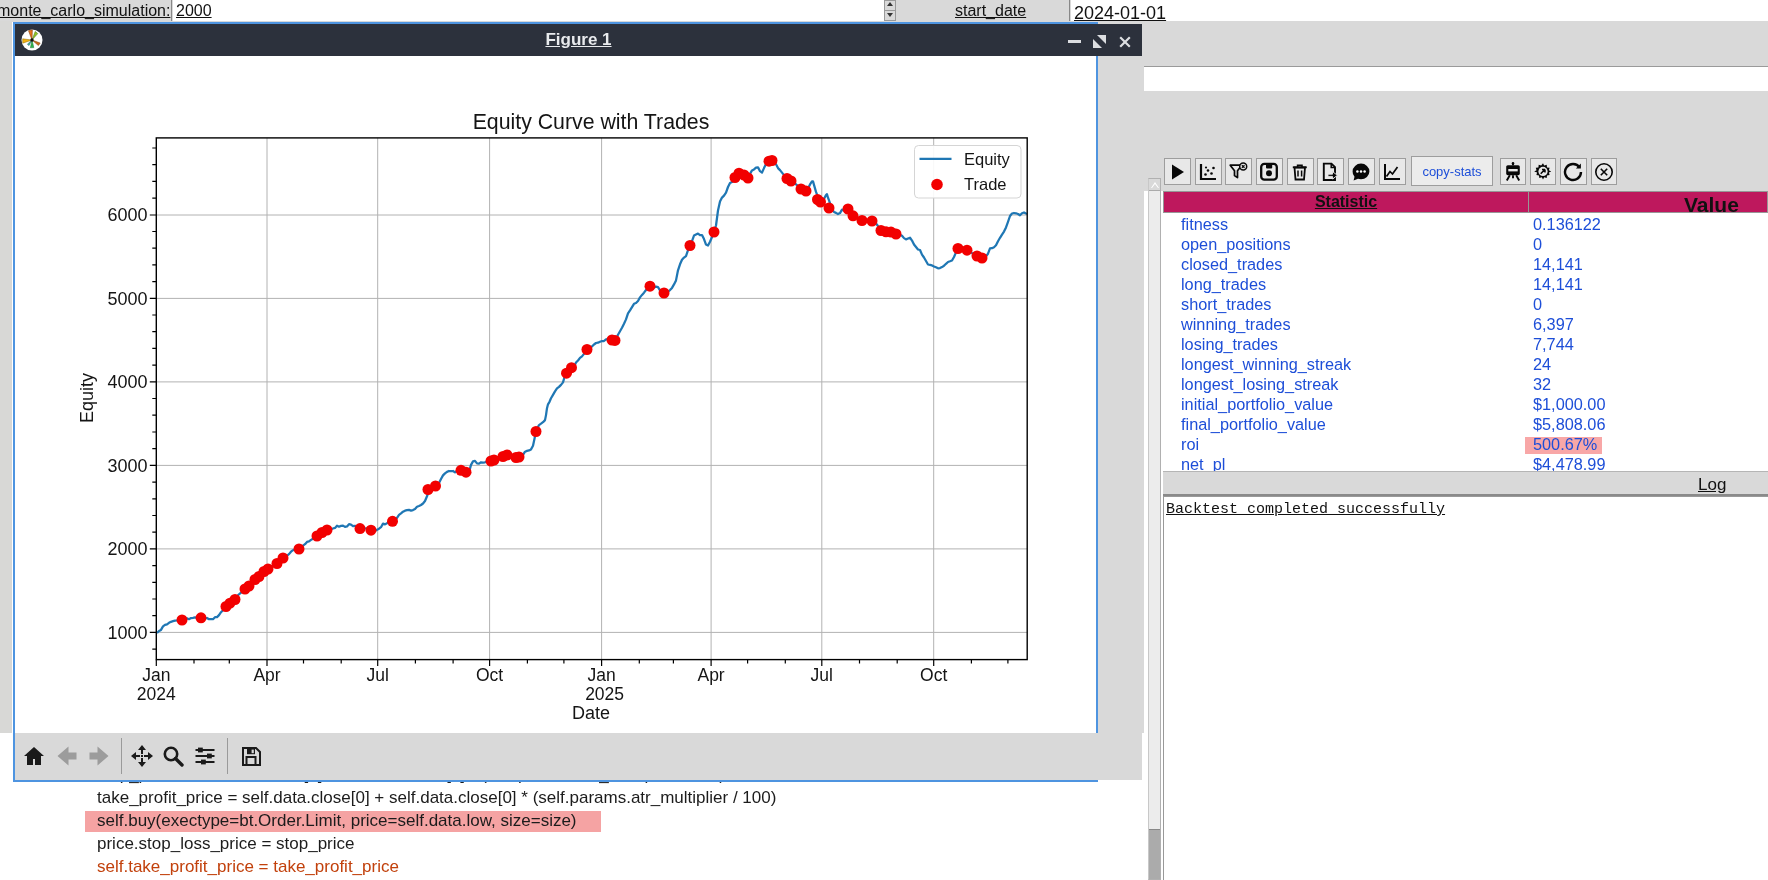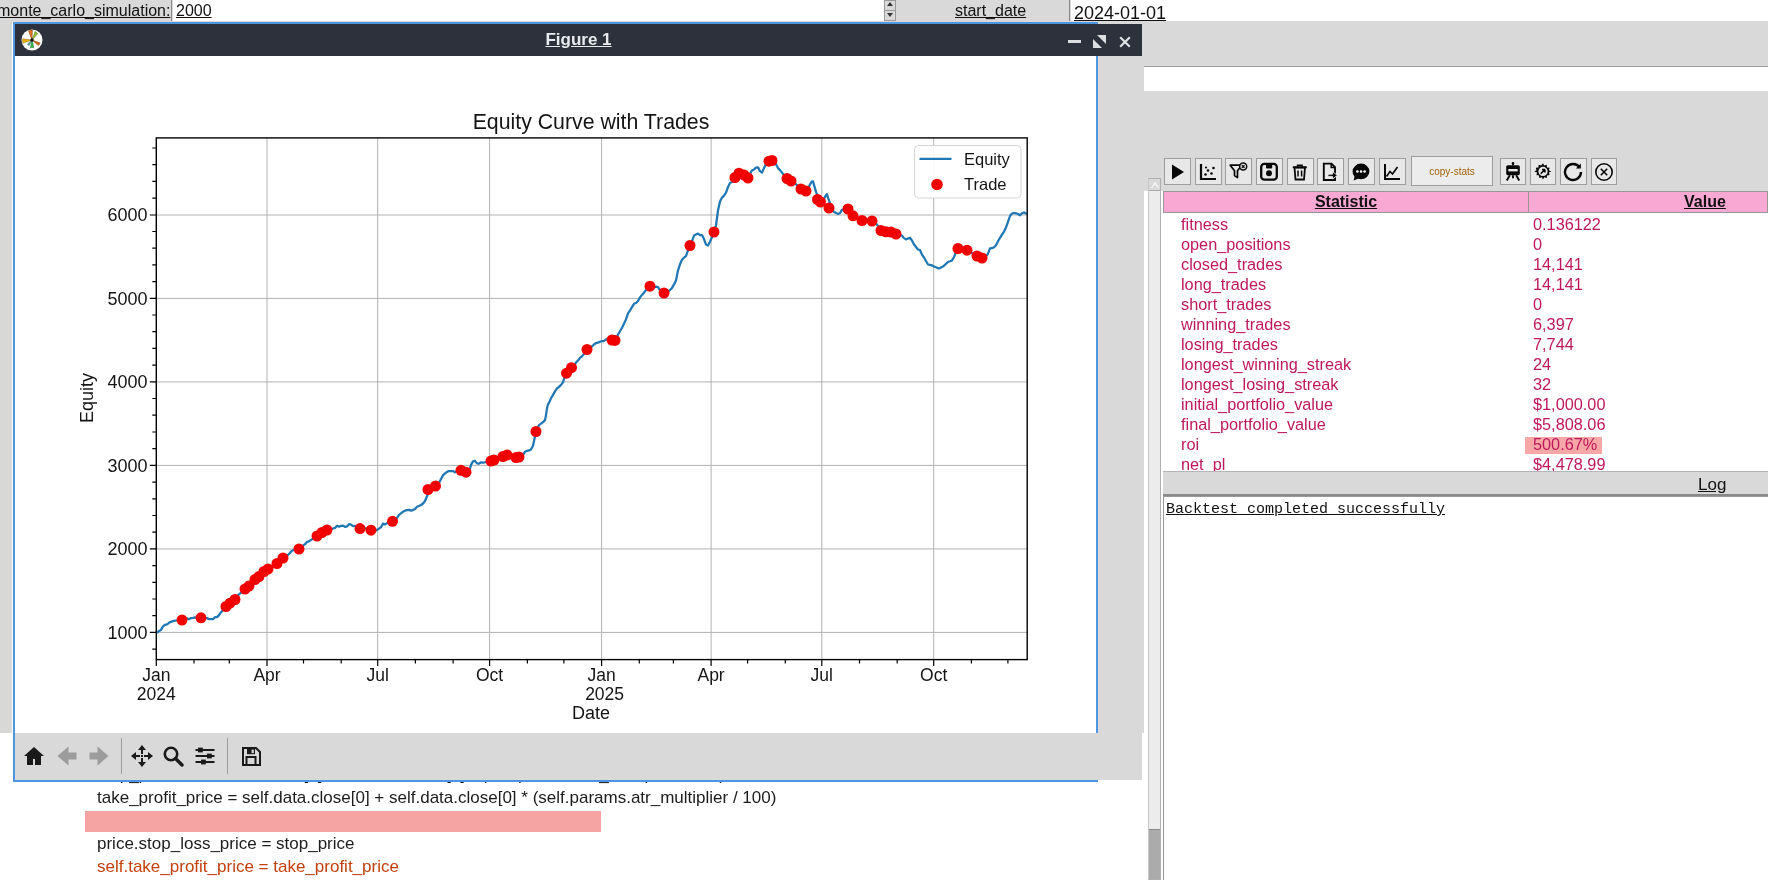--- a/index.html
+++ b/index.html
@@ -1,20 +1,20 @@
 <!DOCTYPE html>
 <html><head><meta charset="utf-8">
 <style>
 * { margin:0; padding:0; box-sizing:border-box; }
 html,body { width:1768px; height:880px; overflow:hidden; font-family:"Liberation Sans",sans-serif; }
 body { position:relative; background:#d9d9d9; }
 .abs { position:absolute;text-decoration:underline; }
 .rbtn { position:absolute; top:158px; height:27px; background:#e8e8e8; border:1px solid #9d9d9d;
         display:flex; align-items:center; justify-content:center; }
-.trow { position:absolute; left:1163px; width:605px; height:20px; font-size:16.3px; color:#be185d; }
+.trow { position:absolute; left:1163px; width:605px; height:20px; font-size:16.3px; color:#1d4ed8; }
 .trow .tk { position:absolute; left:18px; top:2px; }
 .trow .tv { position:absolute; left:370px; top:2px; }
 </style></head>
 <body>
 
 <div class="abs" style="left:0;top:0;width:1768px;height:21px;background:#d9d9d9"></div>
 <div class="abs" style="left:0;top:0;width:172px;height:21px;background:#d9d9d9;border-right:1px solid #888;overflow:hidden">
   <div class="abs" style="left:-3px;top:2px;font-size:16px;color:#111">monte_carlo_simulation:</div>
 </div>
 <div class="abs" style="left:173px;top:0;width:711px;height:21px;background:#fff">
@@ -32,20 +32,21 @@
   <div class="abs" style="left:3px;top:2.5px;font-size:18px;color:#111">2024-01-01</div>
 </div>
 
 <div class="abs" style="left:0;top:21px;width:13px;height:761px;background:#d8d8d6"></div>
 
 <div class="abs" style="left:0;top:733px;width:1147px;height:147px;background:#fff;overflow:hidden">
   <div class="abs" style="left:0;top:-733px;width:1147px;height:880px">
     <div style="position:absolute;left:97px;top:765px;font-size:17px;color:#1c1c1c;white-space:pre">stop_price = self.data.close[0] - self.data.close[0] * (self.params.atr_multiplier / 100)</div>
       <div style="position:absolute;left:97px;top:788px;font-size:17px;color:#1c1c1c;white-space:pre">take_profit_price = self.data.close[0] + self.data.close[0] * (self.params.atr_multiplier / 100)</div>
       <div style="position:absolute;left:85px;top:811px;width:516px;height:21px;background:#f5a3a3"></div>
+      <div style="position:absolute;left:97px;top:811px;font-size:17px;color:#1c1c1c;white-space:pre">self.buy(exectype=bt.Order.Limit, price=self.data.low, size=size)</div>
       <div style="position:absolute;left:97px;top:834px;font-size:17px;color:#1c1c1c;white-space:pre">price.stop_loss_price = stop_price</div>
       <div style="position:absolute;left:97px;top:857px;font-size:17px;color:#c2410c;white-space:pre">self.take_profit_price = take_profit_price</div>
   </div>
 </div>
 
 <div class="abs" style="left:1144px;top:21px;width:624px;height:859px;background:#d9d9d9"></div>
 <div class="abs" style="left:1144px;top:66px;width:624px;height:1px;background:#9a9a9a"></div>
 <div class="abs" style="left:1144px;top:67px;width:624px;height:24px;background:#ffffff"></div>
 
 <div class="abs" style="left:1144px;top:191px;width:4px;height:689px;background:#fff;z-index:3"></div>
@@ -115,21 +116,21 @@
       </g>
     </svg>
   </div>
 <div class="rbtn" style="left:1379px;width:26.5px">
     <svg width="22" height="21" viewBox="0 0 22 21" style="">
       <path d="M4 3v15h15" stroke="#080808" stroke-width="2" fill="none"></path>
       <path d="M5.5 15.5l3.5-5 2.5 2.5 5-7" stroke="#080808" stroke-width="1.7" fill="none"></path>
     </svg>
   </div>
 <div class="rbtn" style="left:1411px;top:156px;width:82px;height:30px;background:#ececec">
-    <span style="font-size:10px;color:#a16207;white-space:nowrap">copy-stats</span>
+    <span style="font-size:13px;color:#1d4ed8;white-space:nowrap">copy-stats</span>
   </div>
 <div class="rbtn" style="left:1499.5px;width:26.5px">
     <svg width="22" height="21" viewBox="0 0 22 21" style="">
       <rect x="4.2" y="4.2" width="13.6" height="10" rx="1.6" fill="#080808"></rect>
       <path d="M11 2.2v2M11 14.2v3M7.8 14.2l-3 5.3M14.2 14.2l3 5.3" stroke="#080808" stroke-width="1.9"></path>
       <circle cx="11" cy="2.4" r="1.3" fill="#080808"></circle>
       <rect x="6.3" y="8" width="9.4" height="2.4" fill="#e8e8e8"></rect>
     </svg>
   </div>
 <div class="rbtn" style="left:1529.5px;width:26.5px">
@@ -145,24 +146,24 @@
       <path d="M18.9 2.5v5h-5z" fill="#080808"></path>
     </svg>
   </div>
 <div class="rbtn" style="left:1590.5px;width:26.5px">
     <svg width="22" height="21" viewBox="0 0 22 21" style="">
       <circle cx="11" cy="11" r="8.2" fill="none" stroke="#080808" stroke-width="1.6"></circle>
       <path d="M7.8 7.8l6.4 6.4M14.2 7.8l-6.4 6.4" stroke="#080808" stroke-width="1.6"></path>
     </svg>
   </div>
 
-<div class="abs" style="left:1163px;top:191px;width:605px;height:22px;background:#f9a8d4;border:1px solid #979797;border-bottom:1px solid #979797">
+<div class="abs" style="left:1163px;top:191px;width:605px;height:22px;background:#be185d;border:1px solid #979797;border-bottom:1px solid #979797">
   <div class="abs" style="left:0;top:0;width:364px;height:20px;text-align:center;font-weight:bold;font-size:16px;color:#111;padding-top:1px">Statistic</div>
   <div class="abs" style="left:364px;top:0;width:1px;height:20px;background:#979797"></div>
-  <div class="abs" style="left:520px;top:1px;font-weight:bold;font-size:16px;color:#111">Value</div>
+  <div class="abs" style="left:520px;top:1px;font-weight:bold;font-size:21px;color:#111">Value</div>
 </div>
 <div class="abs" style="left:1163px;top:213px;width:605px;height:259px;background:#fff"></div>
 <div class="trow" style="top:213px">
     <div class="tk">fitness</div>
     <div class="tv">0.136122</div>
   </div>
 <div class="trow" style="top:233px">
     <div class="tk">open_positions</div>
     <div class="tv">0</div>
   </div>

